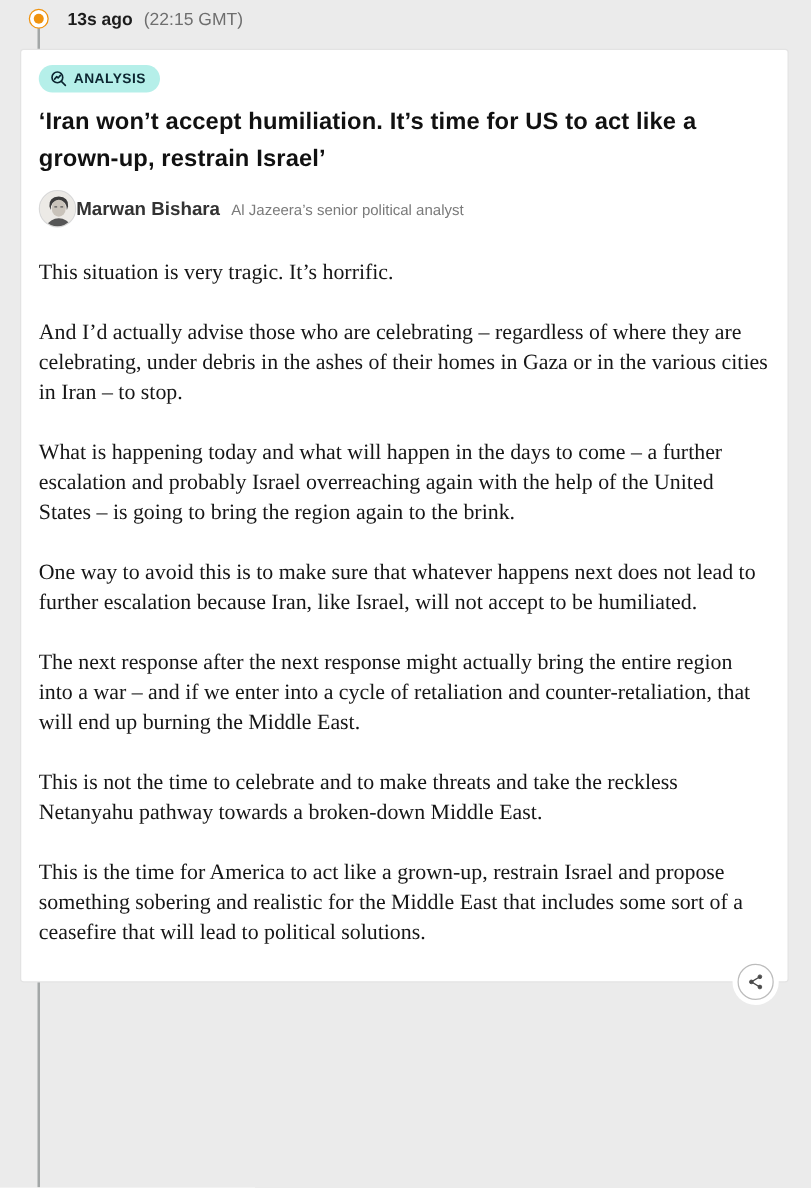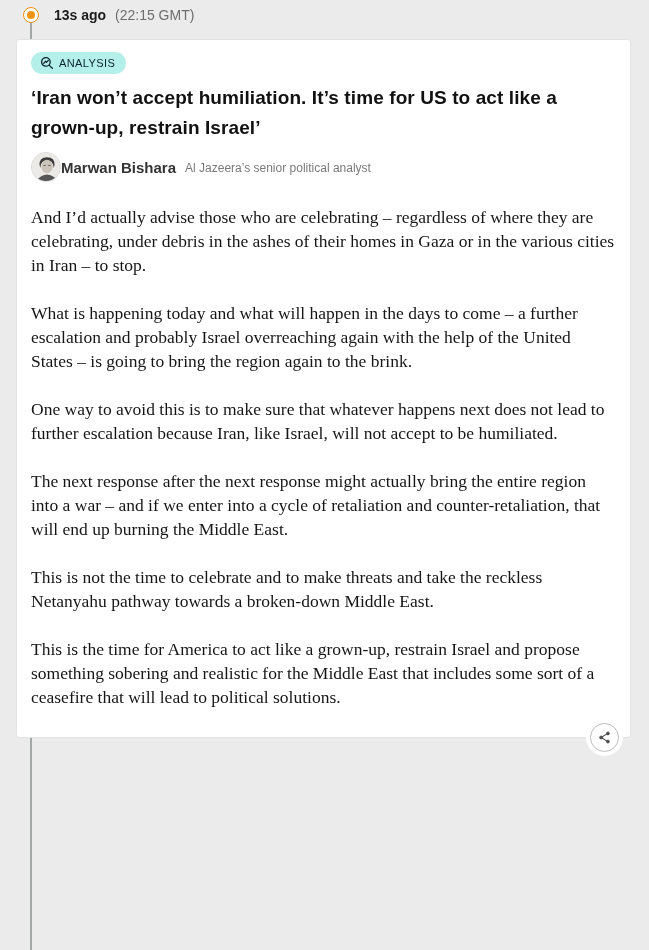--- a/index.html
+++ b/index.html
@@ -62,21 +62,21 @@
   .badge {
     display: inline-flex;
     align-items: center;
     gap: 5px;
     background: #b5efe9;
     color: #0b2530;
     border-radius: 12px;
     height: 22px;
     padding: 0 11px 0 9px;
     font-size: 11px;
-    font-weight: normal;
+    font-weight: bold;
     letter-spacing: 0.4px;
     margin: 1px 0 9px 1px;
   }
   .badge svg { display: block; }
   h1.headline {
     font-size: 19px;
     line-height: 30px;
     font-weight: bold;
     color: #111111;
     letter-spacing: 0.1px;
@@ -174,20 +174,21 @@
           <ellipse cx="15" cy="13.5" rx="5.6" ry="6.8" fill="#c9c3ba"></ellipse>
           <path d="M3 30 Q8 21.5 15 21.5 Q22 21.5 27 30 Z" fill="#565656"></path>
           <path d="M11.5 12.5 h2.2 M16.3 12.5 h2.2" stroke="#555" stroke-width="0.9"></path>
         </svg>
       </span>
       <span class="author-name">Marwan Bishara</span>
       <span class="author-role">Al Jazeera’s senior political analyst</span>
     </div>
 
     <div class="article-body">
+        <p>This situation is very tragic. It’s horrific.</p>
         <p>And I’d actually advise those who are celebrating – regardless of where they are celebrating, under debris in the ashes of their homes in Gaza or in the various cities in Iran – to stop.</p>
         <p>What is happening today and what will happen in the days to come – a further escalation and probably Israel overreaching again with the help of the United States – is going to bring the region again to the brink.</p>
         <p>One way to avoid this is to make sure that whatever happens next does not lead to further escalation because Iran, like Israel, will not accept to be humiliated.</p>
         <p>The next response after the next response might actually bring the entire region into a war – and if we enter into a cycle of retaliation and counter-retaliation, that will end up burning the Middle East.</p>
         <p>This is not the time to celebrate and to make threats and take the reckless Netanyahu pathway towards a broken-down Middle East.</p>
         <p>This is the time for America to act like a grown-up, restrain Israel and propose something sobering and realistic for the Middle East that includes some sort of a ceasefire that will lead to political solutions.</p>
       </div>
 
     <button class="share-btn" aria-label="Share">
       <span>

